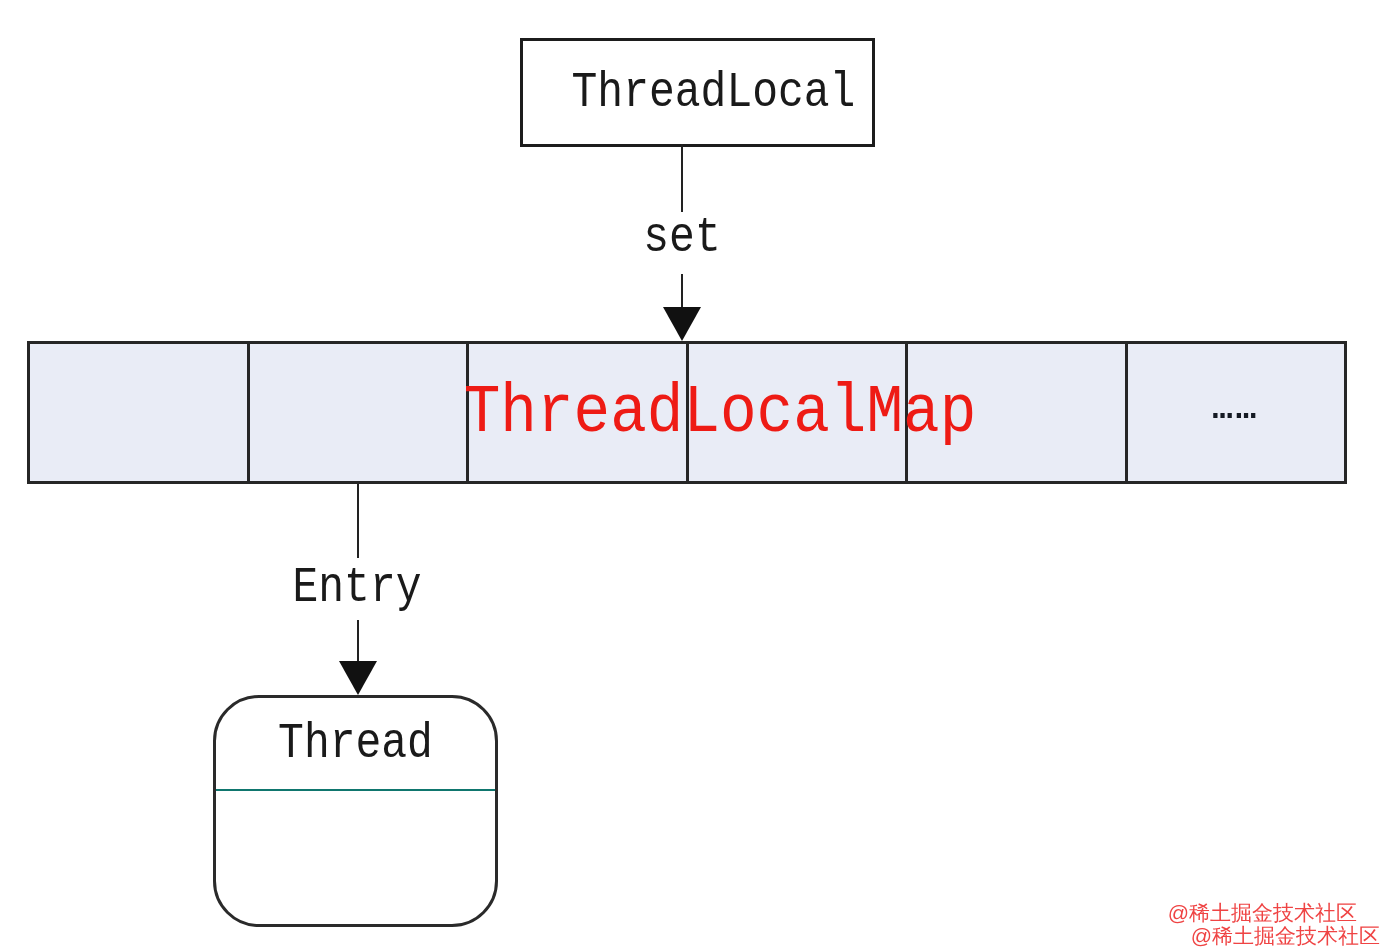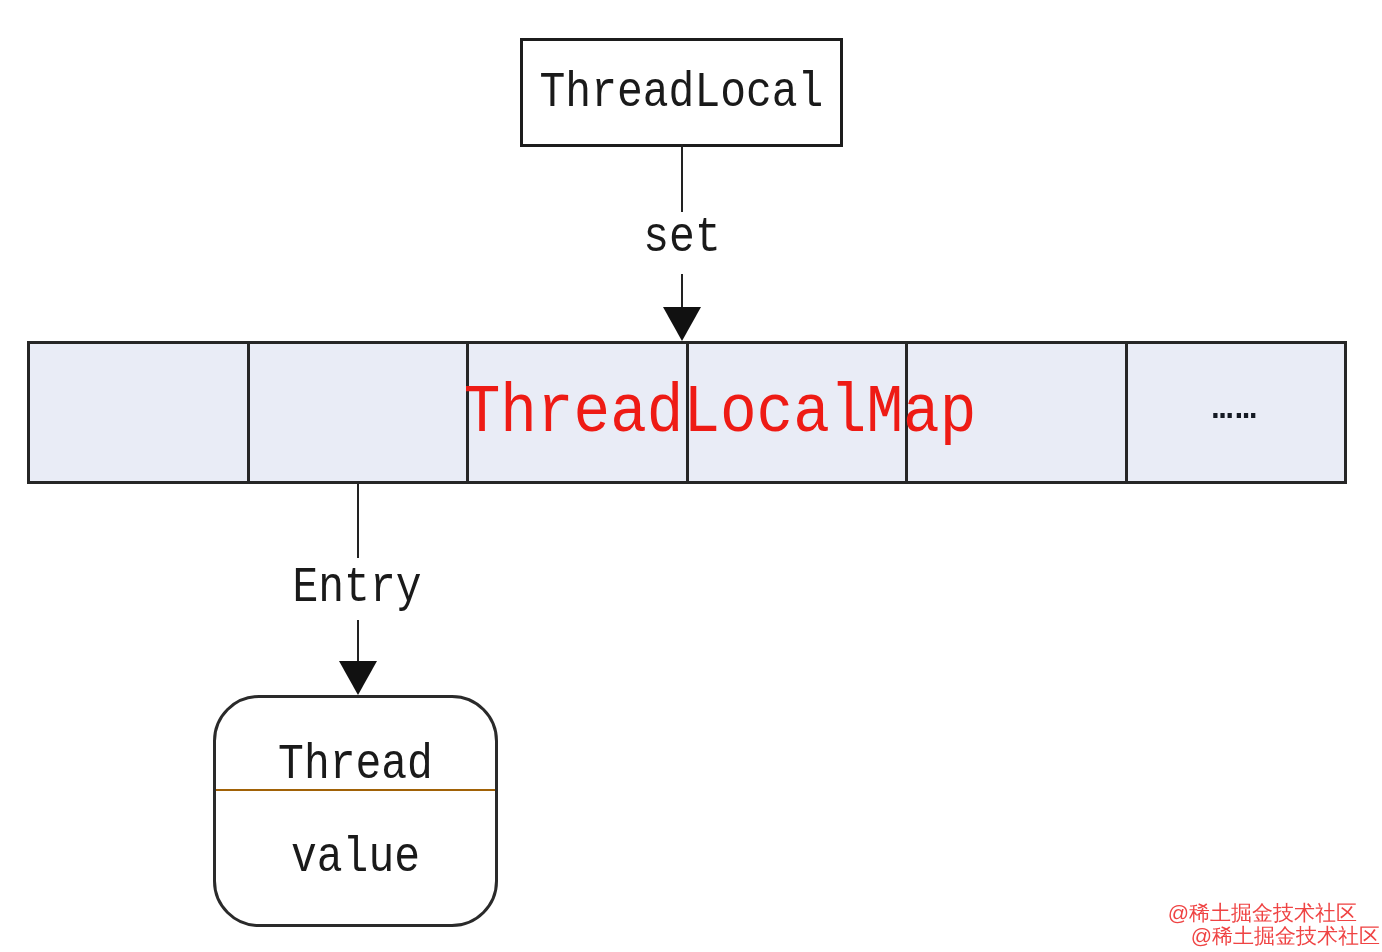--- a/index.html
+++ b/index.html
@@ -9,21 +9,21 @@
     font-family: "Liberation Mono", "DejaVu Sans Mono", monospace;
     overflow: hidden;
   }
   .canvas { position: relative; width: 1382px; height: 952px; background: #ffffff; }
 
   
   .tl-box {
     position: absolute; left: 520px; top: 38px;
     width: 317px; height: 103px;
     border: 3px solid #1c1c1c; background: #ffffff;
-    display: flex; align-items: center; justify-content: center;
+    display: flex; align-items: center; justify-content: center; padding-left: 32px;
   }
   .tl-box .lbl { font-size: 43px; color: #1a1a1a; transform: scaleY(1.18); white-space: nowrap; }
 
   
   .vline { position: absolute; width: 2px; background: #222222; }
 
   
   .arrowhead {
     position: absolute; width: 0; height: 0;
     border-left: 19px solid transparent;
@@ -61,22 +61,22 @@
 
   
   .entry-box {
     position: absolute; left: 213px; top: 695px;
     width: 279px; height: 226px;
     border: 3px solid #2a2a2a; border-radius: 46px;
     background: #ffffff;
     display: flex; flex-direction: column;
   }
   .entry-top {
-    height: 91px; border-bottom: 2px solid #a16207;
-    display: flex; align-items: flex-end; justify-content: center;
+    height: 91px; border-bottom: 2px solid #0f766e;
+    display: flex; align-items: center; justify-content: center;
   }
   .entry-bottom {
     flex: 1; display: flex; align-items: center; justify-content: center;
   }
   .entry-box .lbl { font-size: 43px; color: #1a1a1a; transform: scaleY(1.15); white-space: nowrap; }
 
   
   .watermark {
     position: absolute; color: #ef4444;
     font-family: "Liberation Sans", "DejaVu Sans", sans-serif;
@@ -113,21 +113,18 @@
 
   <div class="vline" style="left:357px; top:484px; height:74px;"></div>
   <div class="flow-label" style="left:272px; top:563px; width:170px;">Entry</div>
   <div class="vline" style="left:357px; top:620px; height:46px;"></div>
   <div class="arrowhead" style="left:339px; top:661px;"></div>
 
   <div class="entry-box">
     <div class="entry-top">
       <span class="lbl">Thread</span>
     </div>
-    <div class="entry-bottom">
-      <span class="lbl">value</span>
-    </div>
   </div>
 
   <div class="watermark wm1">@稀土掘金技术社区</div>
   <div class="watermark wm2">@稀土掘金技术社区</div>
 
 </div>
 
 </body></html>

